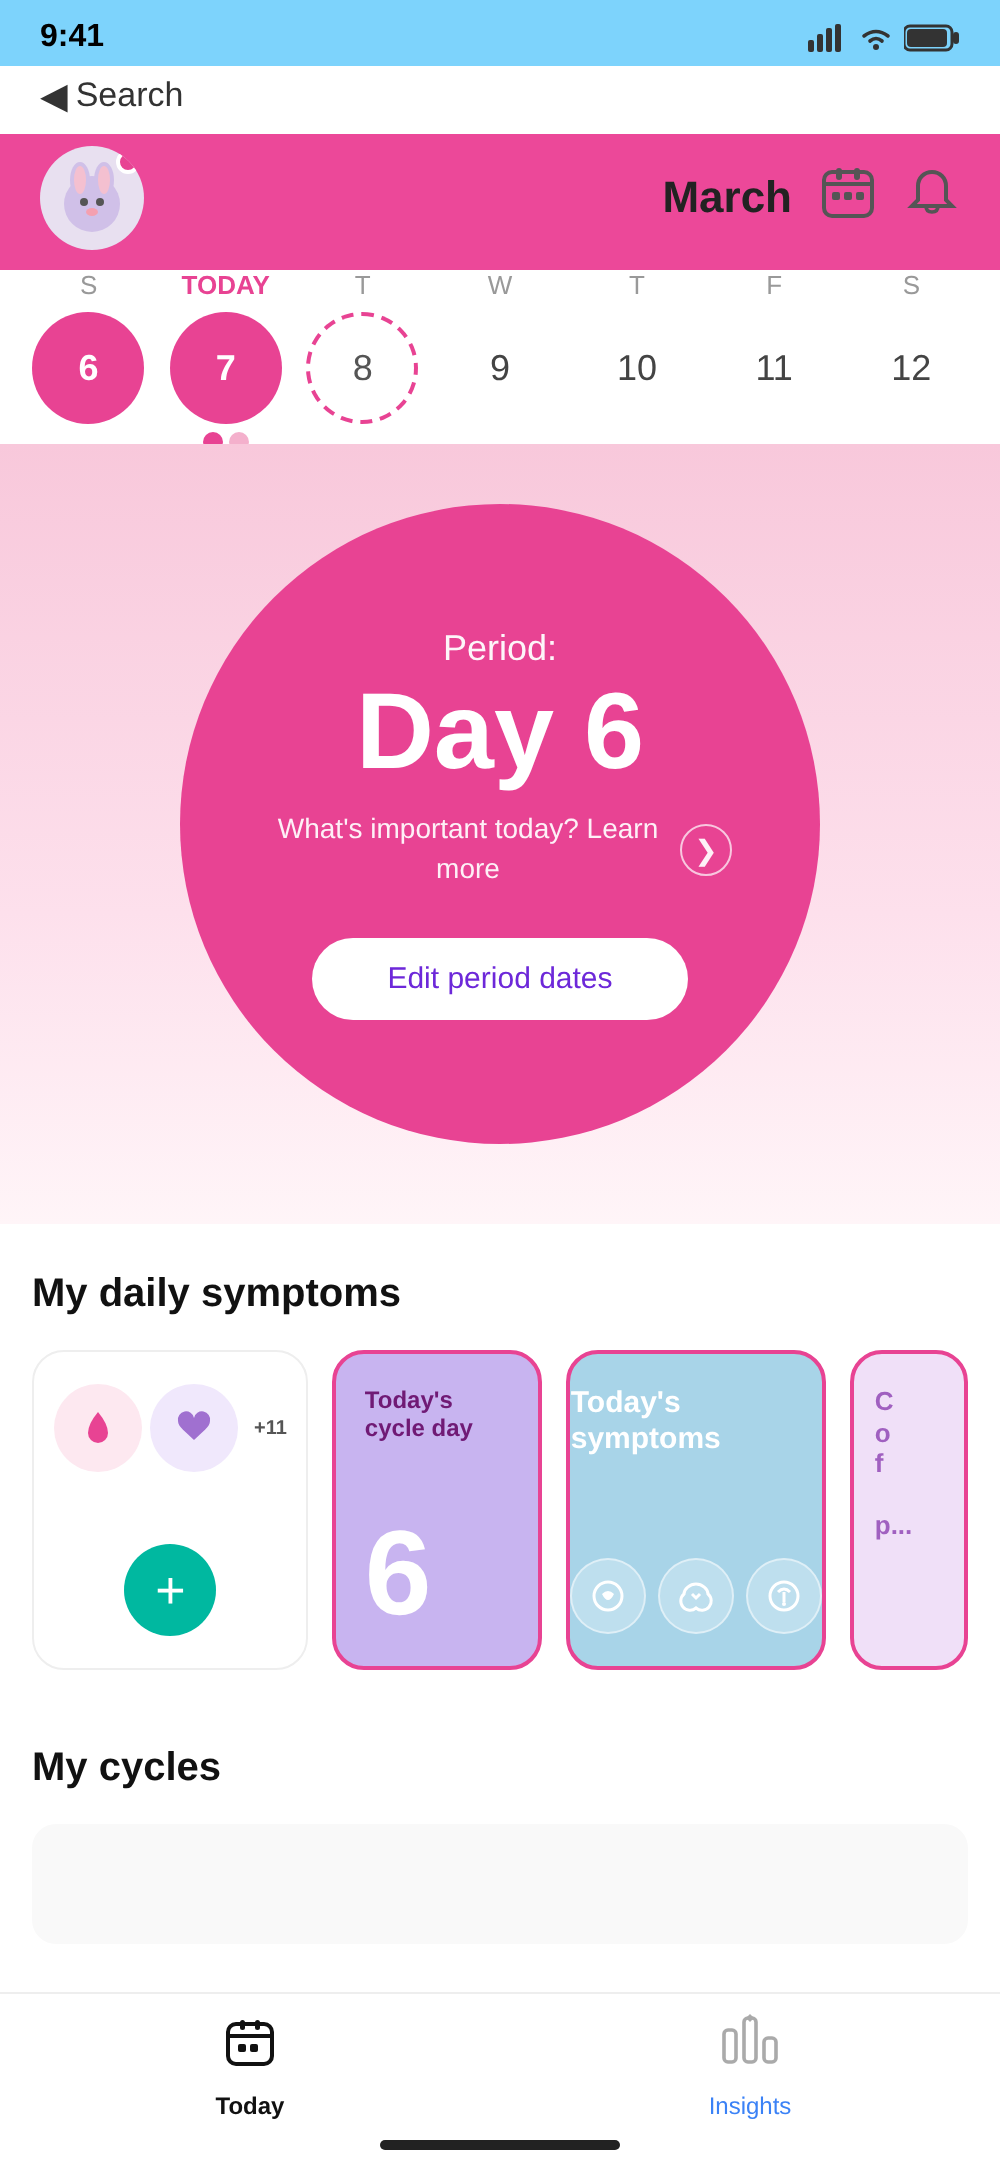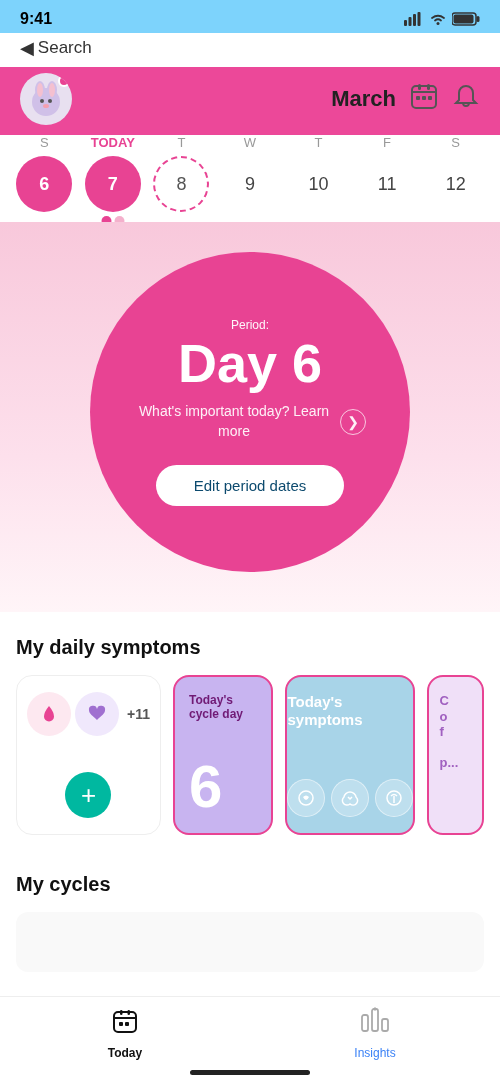--- a/index.html
+++ b/index.html
@@ -180,21 +180,21 @@
       display: flex;
       flex-direction: column;
       align-items: center;
       justify-content: center;
       color: #fff;
       text-align: center;
       position: relative;
       margin-top: 10px;
     }
     .period-label {
-      font-size: 12px;
+      font-size: 18px;
       font-weight: 500;
       opacity: 0.95;
       margin-bottom: 4px;
     }
     .day-number {
       font-size: 54px;
       font-weight: 700;
       line-height: 1;
       margin-bottom: 12px;
     }
@@ -214,21 +214,21 @@
       display: flex;
       align-items: center;
       justify-content: center;
       font-size: 14px;
     }
     .edit-btn {
       margin-top: 24px;
       border: 2px solid rgba(255,255,255,0.85);
       border-radius: 30px;
       padding: 10px 36px;
-      color: #0c4a6e;
+      color: #6d28d9;
       font-size: 15px;
       font-weight: 500;
       background: #fff;
       cursor: pointer;
     }
 
     
     .insights-section {
       background: #fff;
       padding: 24px 16px 10px 16px;
@@ -268,21 +268,21 @@
       height: 44px;
       border-radius: 50%;
       display: flex;
       align-items: center;
       justify-content: center;
       font-size: 20px;
     }
     .circle-icon.blood { background: #fde8f0; }
     .circle-icon.heart { background: #f0e8fc; }
     .plus-count {
-      font-size: 14px;
+      font-size: 10px;
       font-weight: 600;
       color: #555;
       margin-left: 4px;
     }
     .plus-circle {
       width: 46px;
       height: 46px;
       border-radius: 50%;
       background: #00b8a0;
       display: flex;

